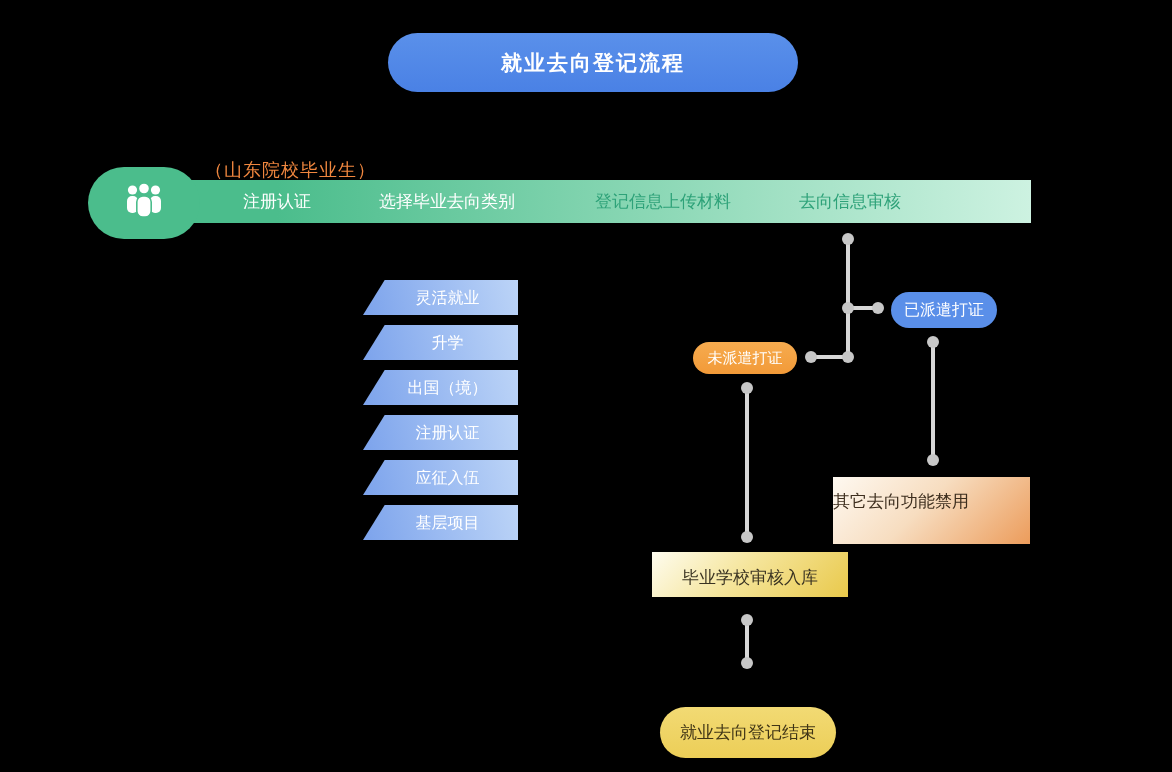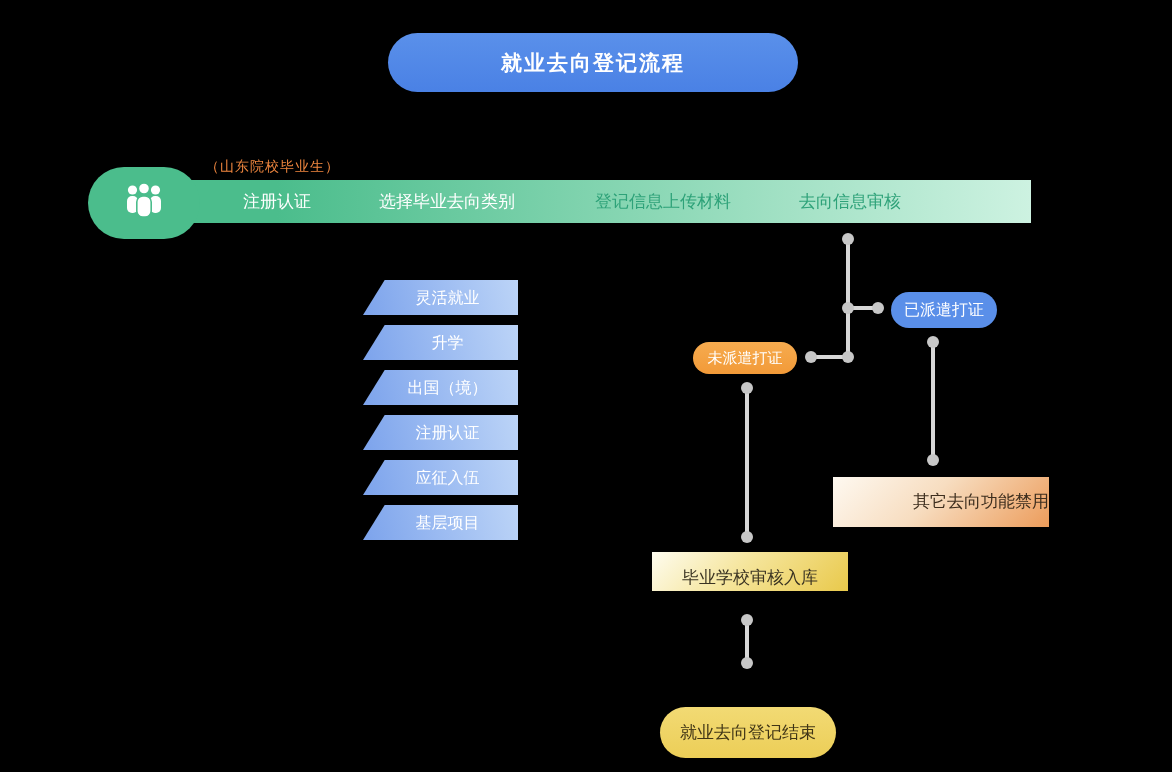--- a/index.html
+++ b/index.html
@@ -9,21 +9,21 @@
   
   .title-pill{
     position:absolute;left:388px;top:33px;width:410px;height:59px;
     background:linear-gradient(180deg,#5a90ea 0%,#4a81e5 100%);
     border-radius:30px;color:#ffffff;font-size:21px;font-weight:bold;
     letter-spacing:2px;text-align:center;line-height:59px;
   }
 
   
   .audience{
-    position:absolute;left:205px;top:158px;font-size:14px;color:#f0873f;letter-spacing:1px;
+    position:absolute;left:205px;top:158px;font-size:18px;color:#f0873f;letter-spacing:1px;
   }
 
   
   .bar{
     position:absolute;left:144px;top:180px;width:887px;height:43px;
     background:linear-gradient(90deg,#4bbd8c 0%,#4bbd8c 15%,#8cd8b6 58%,#cdf2e1 100%);
   }
   .actor-pill{
     position:absolute;left:88px;top:167px;width:112px;height:72px;
     background:#4bbd8c;border-radius:36px;
@@ -58,26 +58,26 @@
   .pill-blue{
     position:absolute;left:891px;top:292px;width:106px;height:36px;border-radius:18px;
     background:#5a8fe9;color:#ffffff;font-size:16px;text-align:center;line-height:36px;
   }
   .pill-orange{
     position:absolute;left:693px;top:342px;width:104px;height:32px;border-radius:16px;
     background:linear-gradient(180deg,#f6ab4f 0%,#f29a38 100%);
     color:#ffffff;font-size:15px;text-align:center;line-height:32px;
   }
   .box-disabled{
-    position:absolute;left:833px;top:477px;width:197px;height:50px;
+    position:absolute;left:833px;top:477px;width:197px;height:67px;
     background:linear-gradient(135deg,#fef9f1 0%,#f7ddc0 45%,#ec9c5b 100%);
-    color:#3d2e1e;font-size:17px;text-align:right;line-height:50px;padding-left:19px;
+    color:#3d2e1e;font-size:17px;text-align:left;line-height:50px;
   }
   .box-school{
-    position:absolute;left:652px;top:552px;width:196px;height:39px;
+    position:absolute;left:652px;top:552px;width:196px;height:45px;
     background:linear-gradient(135deg,#fefcef 0%,#f5e59c 45%,#e9c94b 100%);
     color:#3a3322;font-size:17px;text-align:center;line-height:52px;
   }
   .pill-end{
     position:absolute;left:660px;top:677px;width:176px;height:51px;border-radius:26px;
     background:linear-gradient(180deg,#f2da74 0%,#ecce57 100%);
     color:#3f3416;font-size:17px;text-align:center;line-height:51px;margin-top:30px;
   }
 </style>
 </head>

